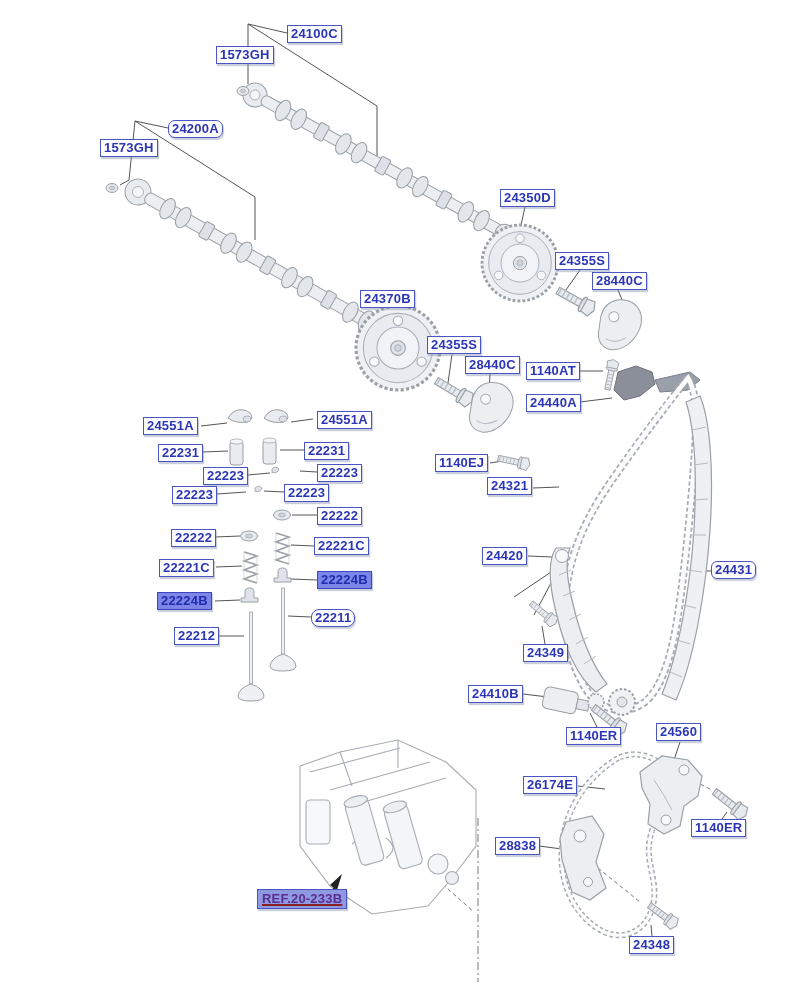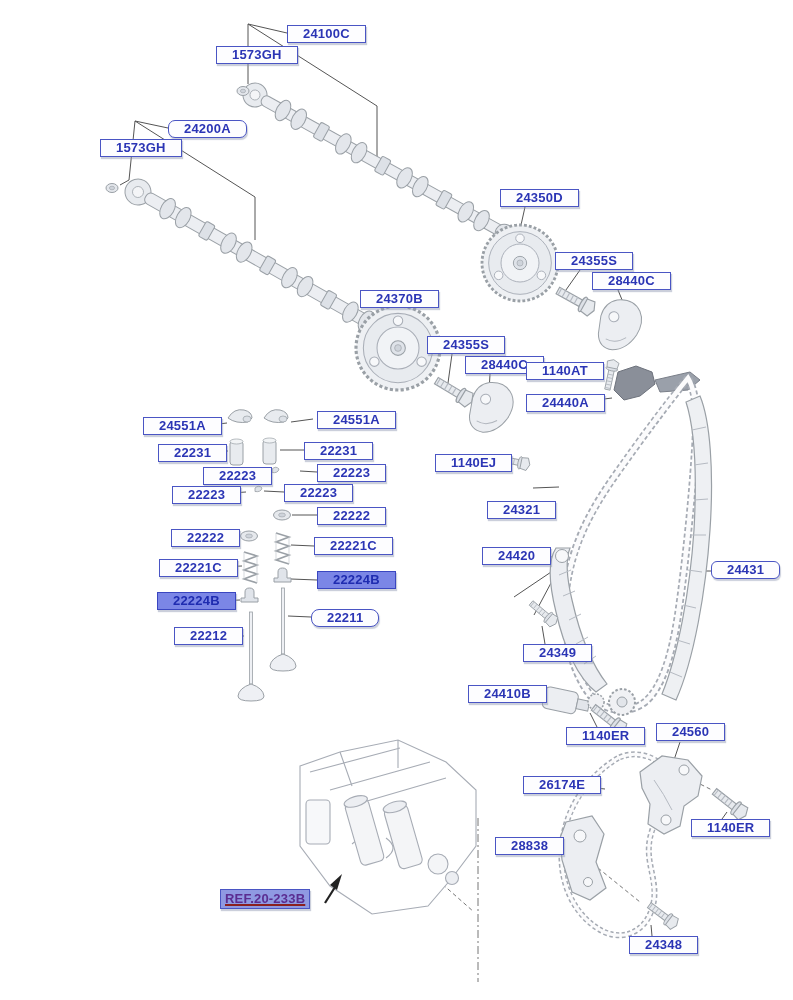--- a/index.html
+++ b/index.html
@@ -18,38 +18,39 @@
   }
   .stage svg{position:absolute;left:0;top:0;}
   #labels{position:absolute;left:0;top:0;width:793px;height:1000px;}
   .lbl{
     position:absolute;
     font-family:"Liberation Sans", sans-serif;
     font-size:13px;font-weight:bold;line-height:14px;
     color:var(--c-text);
     background:#fdfdff;
     border:1.5px solid var(--c-border);
-    padding:1px 15px;
+    padding:1px 3px;
     box-shadow:1px 2px 1px rgba(140,148,175,.45);
     white-space:nowrap;
     letter-spacing:.2px;
   }
   .lbl.highlight{
     background:var(--c-hl-bg);
     color:var(--c-hl-text);
     border-color:#3a46c0;
   }
   .lbl.ref{
     background:var(--c-ref-bg);
     color:var(--c-ref-text);
     border-color:var(--c-border);
     text-decoration:underline;
     text-decoration-color:var(--c-ref-underline);
     text-decoration-thickness:2px;
     padding:2px 4px;
+    margin-left:37px;
   }
 </style>
 </head>
 <body>
 
 <div class="stage">
 
 <svg width="793" height="1000" viewBox="0 0 793 1000">
   <defs>
     <g id="lobe">
@@ -329,21 +330,21 @@
       <div class="lbl" style="left: 284px; top: 484px;">22223</div>
       <div class="lbl" style="left: 317px; top: 507px;">22222</div>
       <div class="lbl" style="left: 171px; top: 529px;">22222</div>
       <div class="lbl" style="left: 314px; top: 537px;">22221C</div>
       <div class="lbl" style="left: 159px; top: 559px;">22221C</div>
       <div class="lbl highlight" style="left: 317px; top: 571px;">22224B</div>
       <div class="lbl highlight" style="left: 157px; top: 592px;">22224B</div>
       <div class="lbl" style="left: 311px; top: 609px; border-radius: 8px;">22211</div>
       <div class="lbl" style="left: 174px; top: 627px;">22212</div>
       <div class="lbl" style="left: 435px; top: 454px;">1140EJ</div>
-      <div class="lbl" style="left: 487px; top: 477px; margin-top: 24px;">24321</div>
+      <div class="lbl" style="left: 487px; top: 477px;">24321</div>
       <div class="lbl" style="left: 482px; top: 547px;">24420</div>
       <div class="lbl" style="left: 711px; top: 561px; border-radius: 6px;">24431</div>
       <div class="lbl" style="left: 523px; top: 644px;">24349</div>
       <div class="lbl" style="left: 468px; top: 685px;">24410B</div>
       <div class="lbl" style="left: 566px; top: 727px;">1140ER</div>
       <div class="lbl" style="left: 656px; top: 723px;">24560</div>
       <div class="lbl" style="left: 523px; top: 776px;">26174E</div>
       <div class="lbl" style="left: 495px; top: 837px;">28838</div>
       <div class="lbl" style="left: 691px; top: 819px;">1140ER</div>
       <div class="lbl" style="left: 629px; top: 936px;">24348</div>

